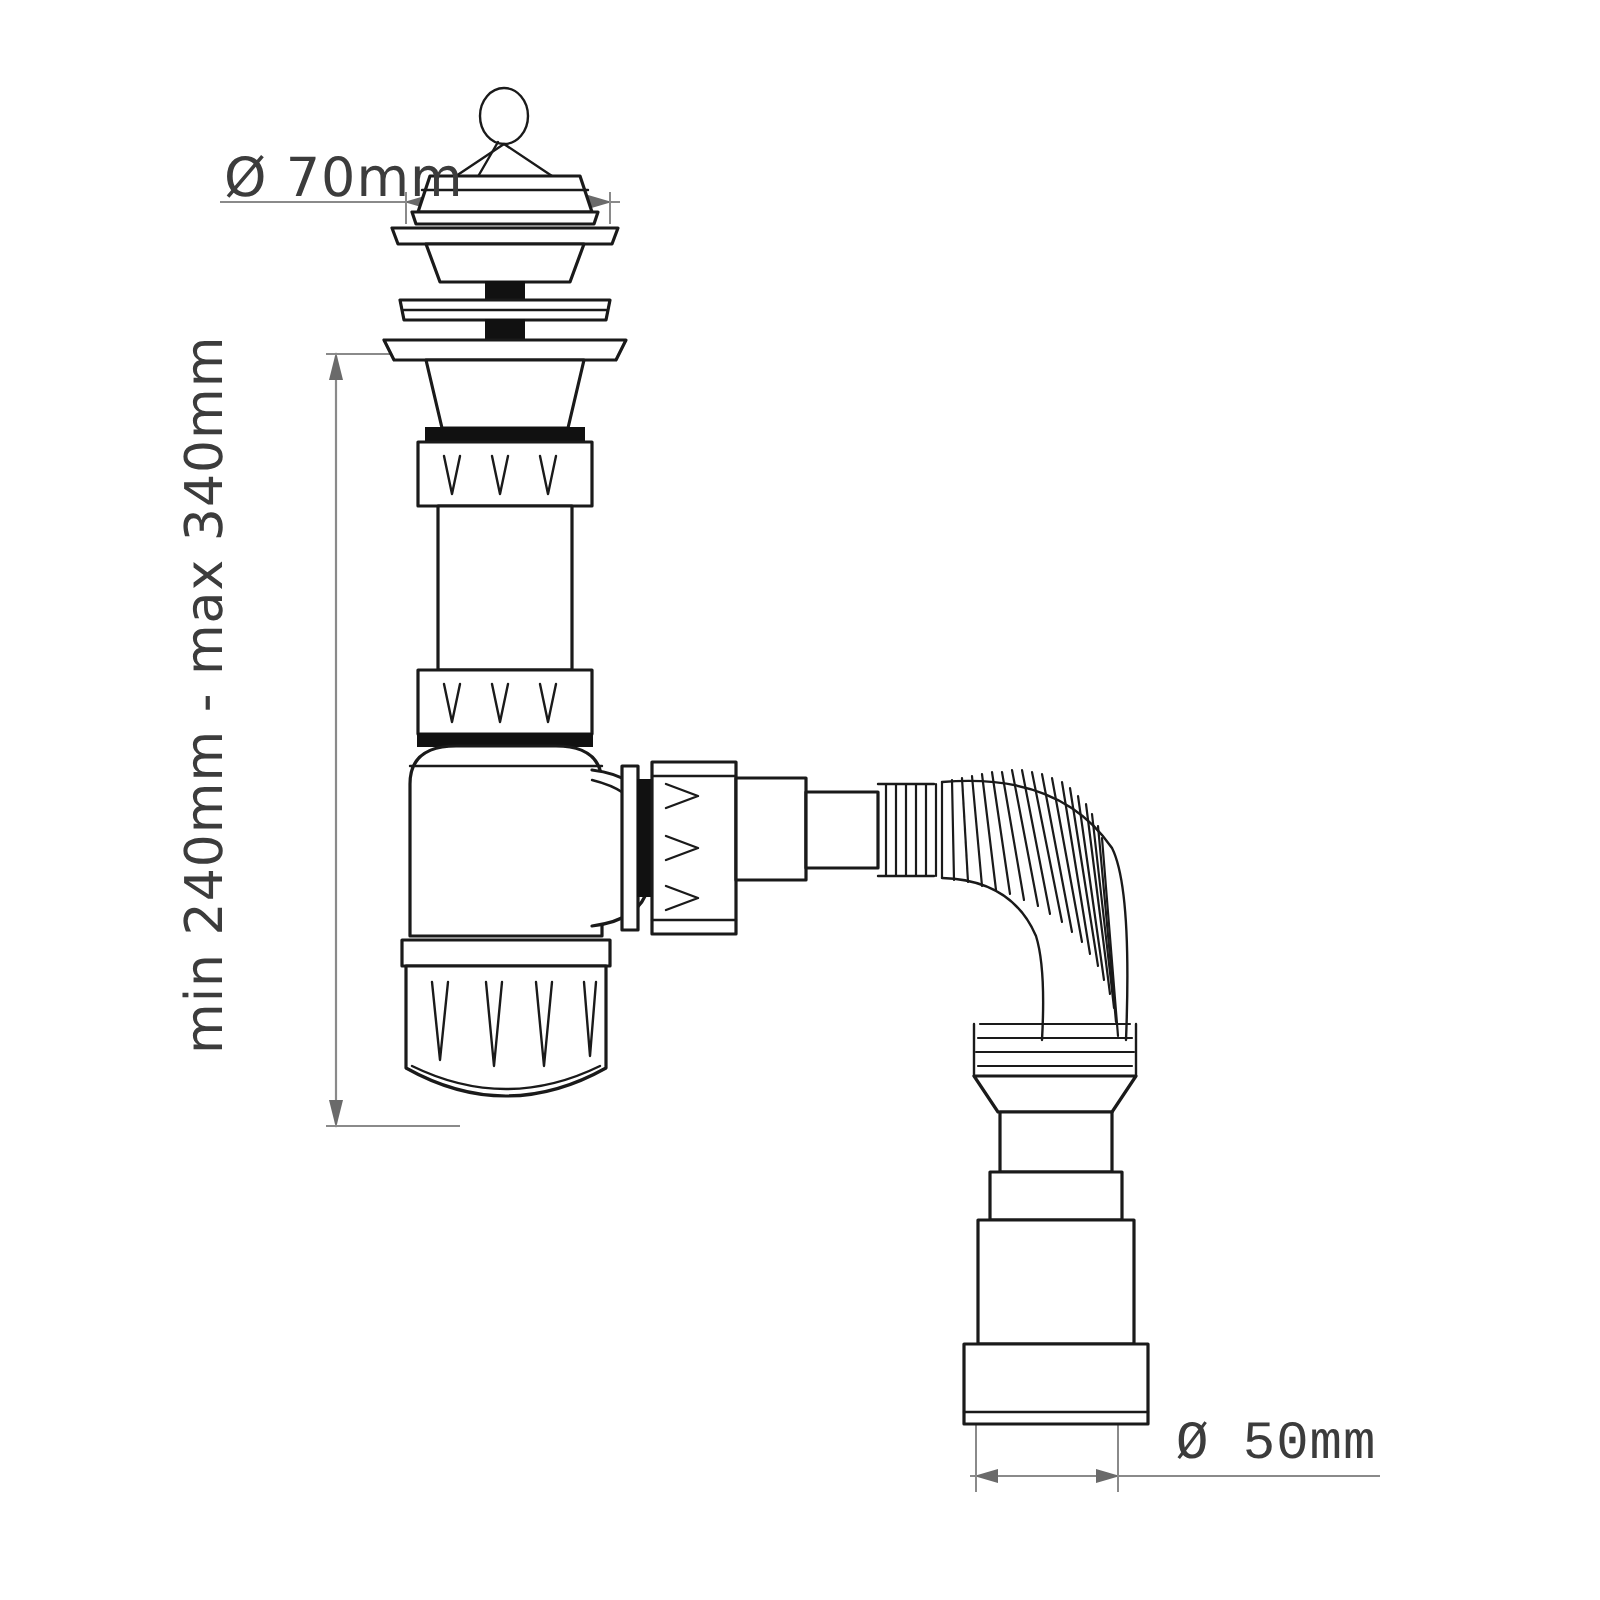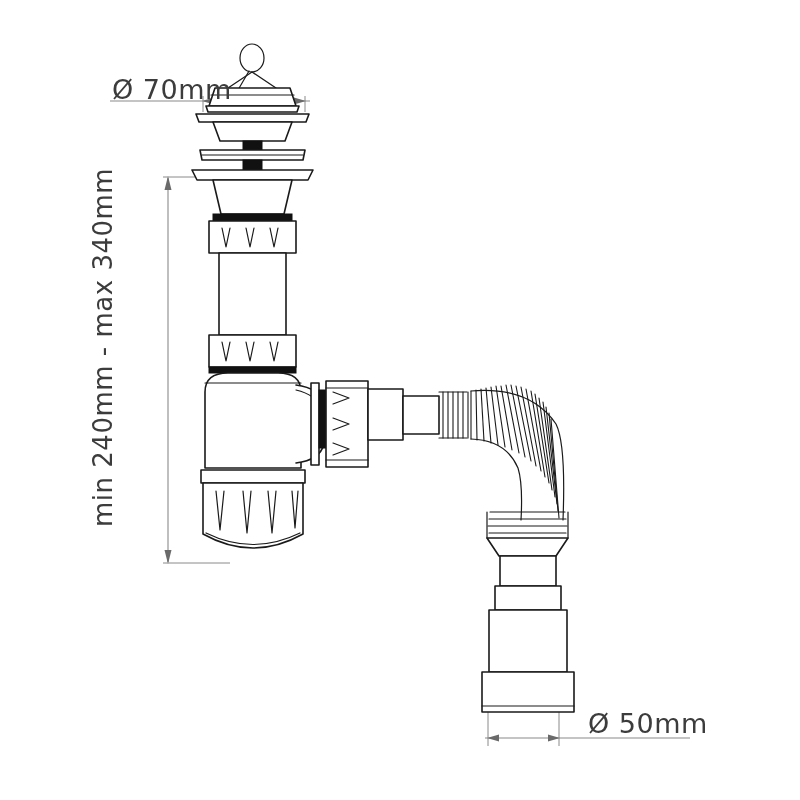--- a/index.html
+++ b/index.html
@@ -74,20 +74,21 @@
   }
   #label-d70 {
     left: 112px;
     top: 74px;
     font-size: 27px;
   }
   #label-d50 {
     left: 588px;
     top: 708px;
     font-size: 27px;
+    font-family: Liberation Mono, monospace;
   }
   #label-height {
     left: -52px;
     top: 357px;
     width: 310px;
     text-align: center;
     font-size: 26px;
     transform: rotate(-90deg);
     transform-origin: center center;
   }

